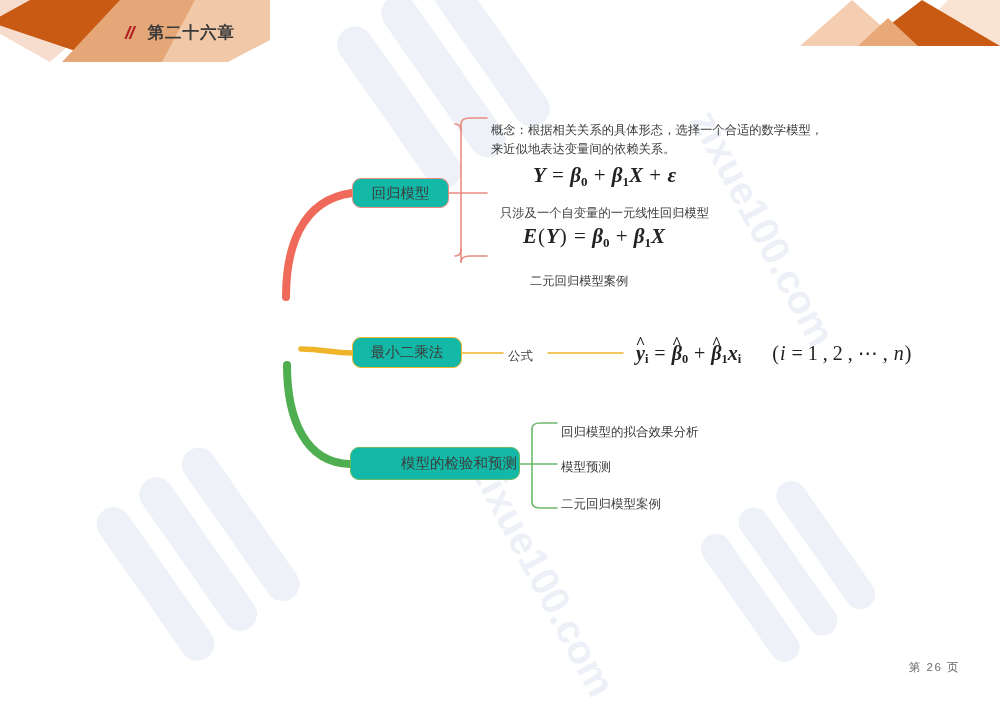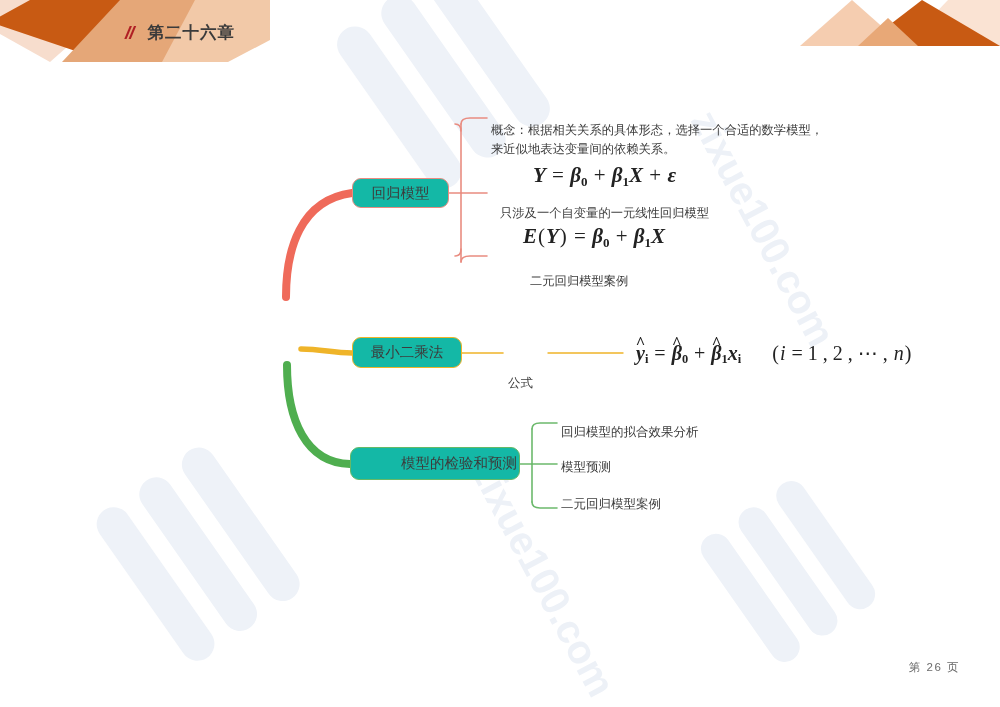--- a/index.html
+++ b/index.html
@@ -79,21 +79,21 @@
   .leaf {
     position: absolute;
     color: #3c3c3c;
     font-size: 12.5px;
     line-height: 1.55;
     white-space: pre-line;
   }
   #leaf-concept { left: 491px; top: 108px; width: 368px; font-size: 12.3px; margin-top: 13px; }
   #leaf-cap1 { left: 500px; top: 196px; font-size: 12.3px; margin-top: 8px; }
   #leaf-cap2 { left: 530px; top: 272px; font-size: 12.3px; }
-  #leaf-formula-label { left: 508px; top: 347px; font-size: 12.5px; margin-top: 27px; }
+  #leaf-formula-label { left: 508px; top: 347px; font-size: 12.5px; }
   #leaf-t1 { left: 561px; top: 423px; font-size: 12.5px; }
   #leaf-t2 { left: 561px; top: 458px; font-size: 12.5px; }
   #leaf-t3 { left: 561px; top: 495px; font-size: 12.5px; }
 
   
   .math {
     position: absolute;
     font-family: "Liberation Serif", "DejaVu Serif", serif;
     color: #222;
     white-space: nowrap;

